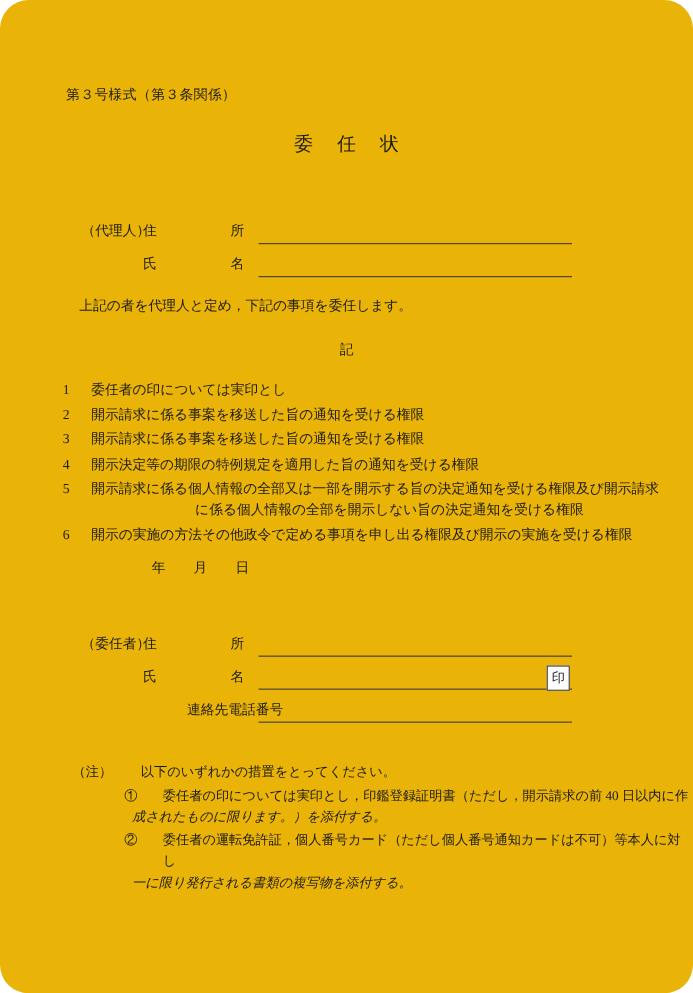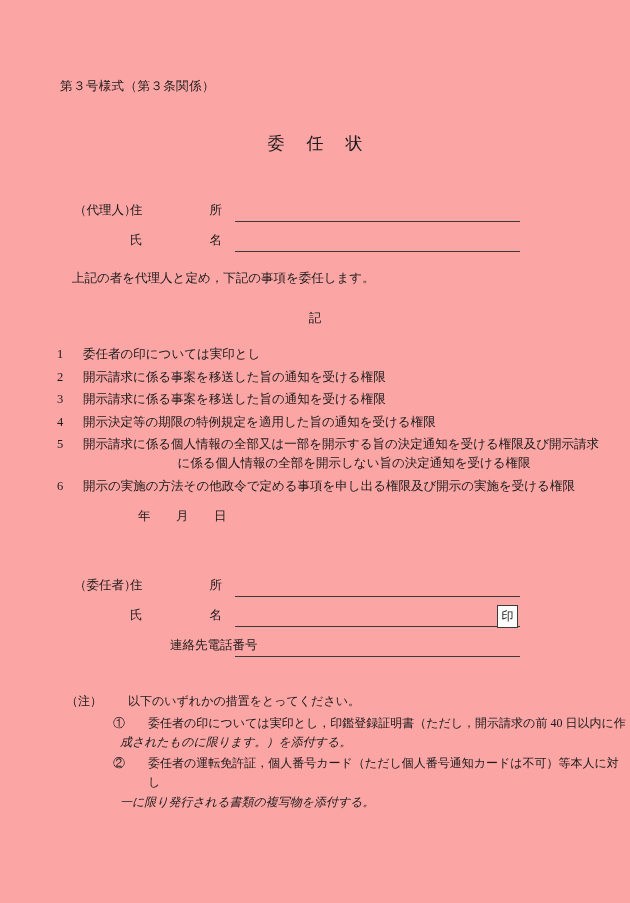--- a/index.html
+++ b/index.html
@@ -12,39 +12,40 @@
     height: 903px;
     font-family: "Liberation Serif", "DejaVu Serif", serif;
     color: #1a1a1a;
     position: relative;
     overflow: hidden;
     -webkit-font-smoothing: antialiased;
   }
   .page {
     position: absolute;
     inset: 0;
-    background: #fca5a5;
+    background: #eab308;
+    border-radius: 26px;
   }
 
   
   .form-no {
     position: absolute;
     left: 60px;
     top: 78px;
     font-size: 12.5px;
     letter-spacing: 0.4px;
     white-space: nowrap;
   }
 
   
   .doc-title {
     position: absolute;
     left: 0;
     right: 0;
-    top: 132px;
+    top: 119px;
     text-align: center;
     font-size: 17px;
     letter-spacing: 22px;
     text-indent: 22px;
     white-space: nowrap;
   }
 
   
   .sig-block {
     position: absolute;

